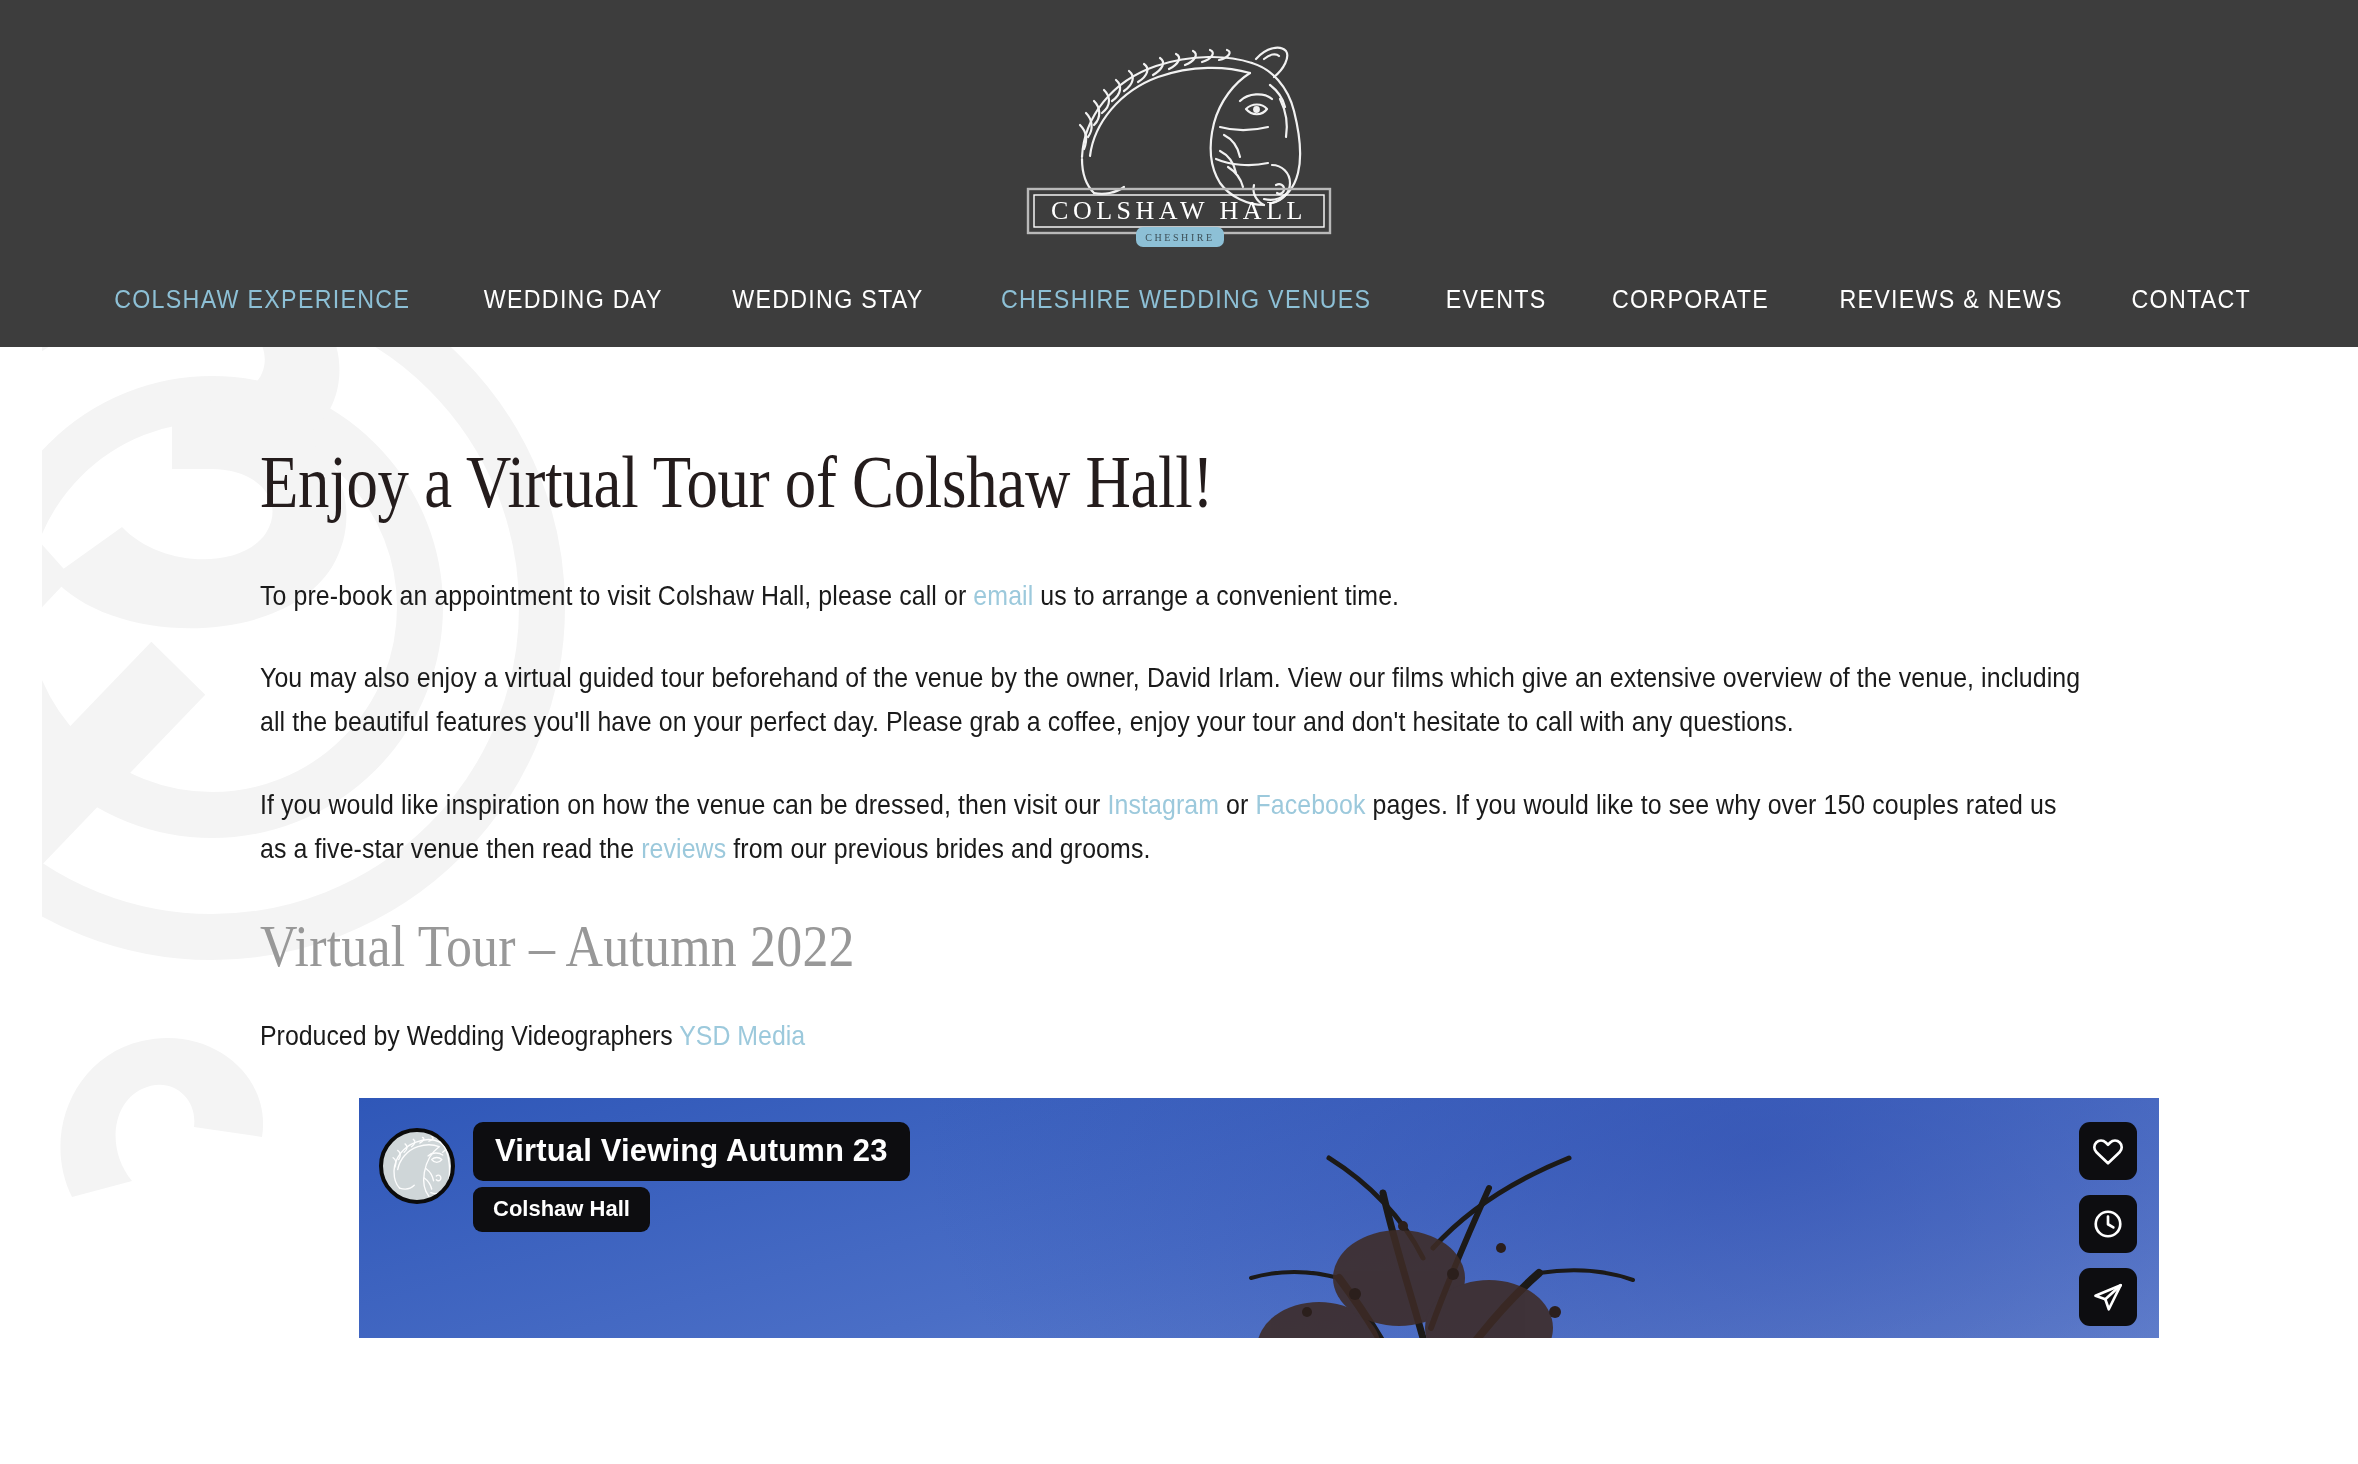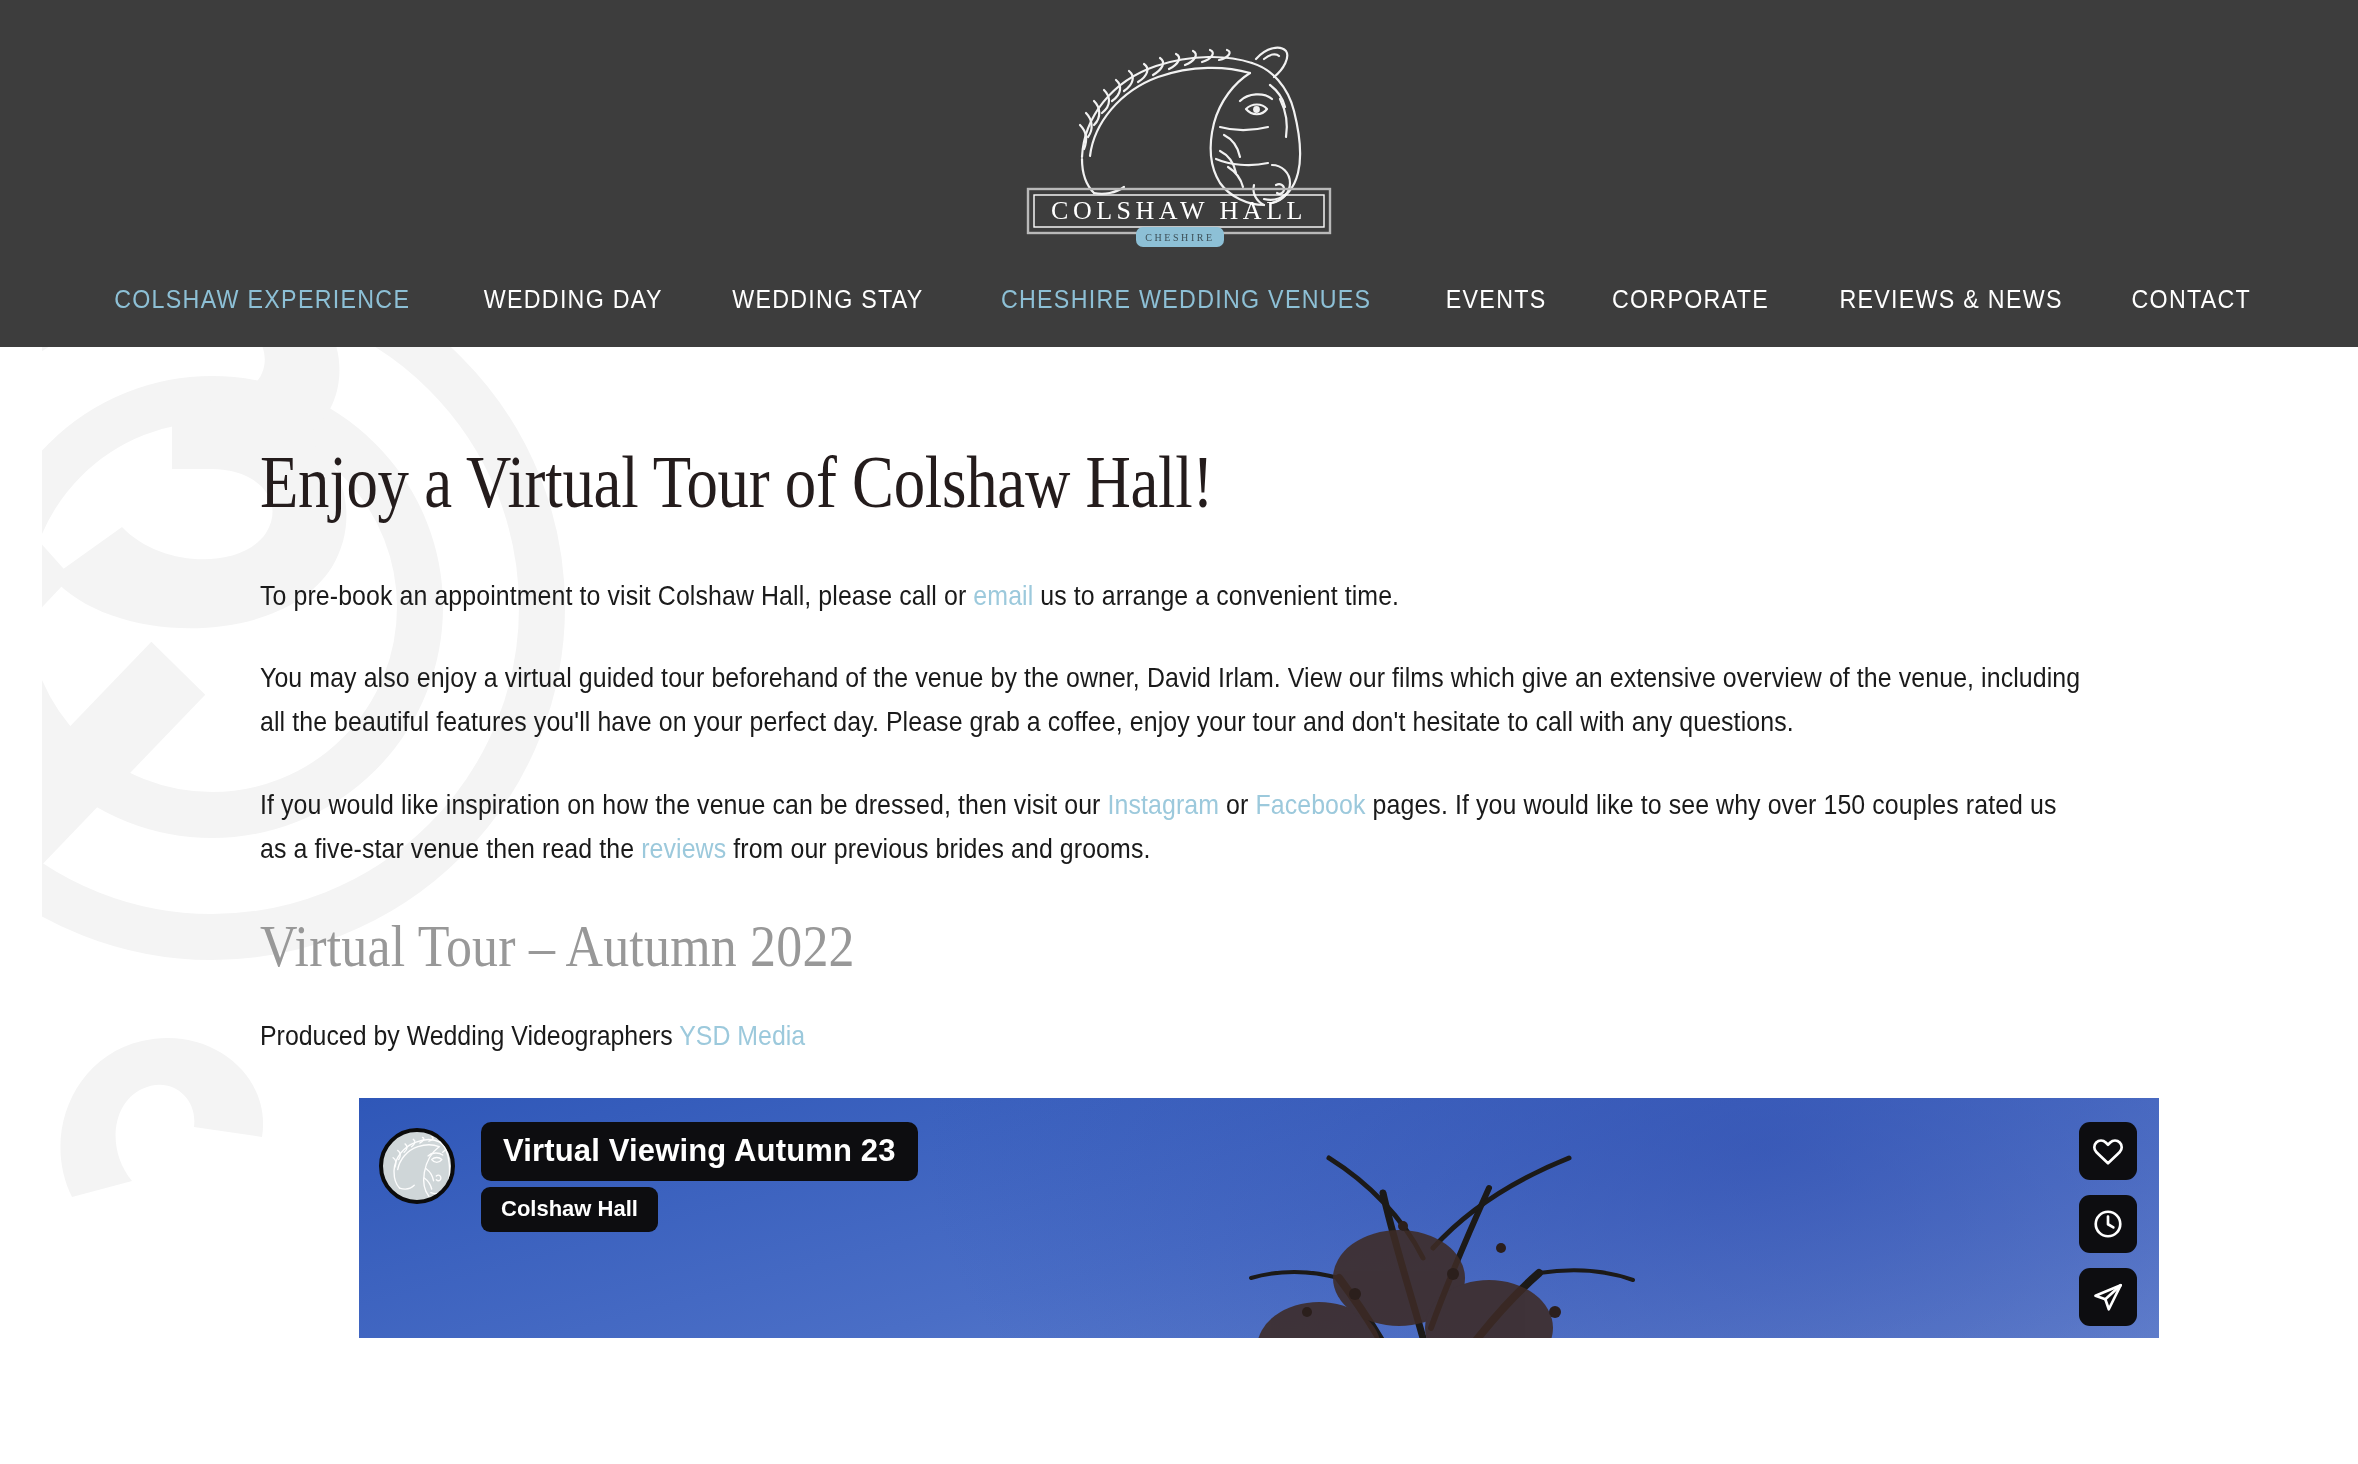--- a/index.html
+++ b/index.html
@@ -168,21 +168,21 @@
       linear-gradient(165deg, #2f57b8 0%, #4a6ec6 25%, #7893d6 55%, #a0b7e0 80%, #c2cfe9 100%);
   }
   .tree-svg { position: absolute; inset: 0; width: 100%; height: 100%; }
 
   .vimeo-overlay {
     position: absolute;
     top: 24px;
     left: 20px;
     display: flex;
     align-items: flex-start;
-    gap: 8px;
+    gap: 0px;
     z-index: 6;
   }
   .avatar {
     width: 76px; height: 76px;
     border-radius: 50%;
     background: #cfd6d8;
     border: 4px solid #0b0b0b;
     display: flex; align-items: center; justify-content: center;
     overflow: hidden;
     flex: 0 0 auto;

